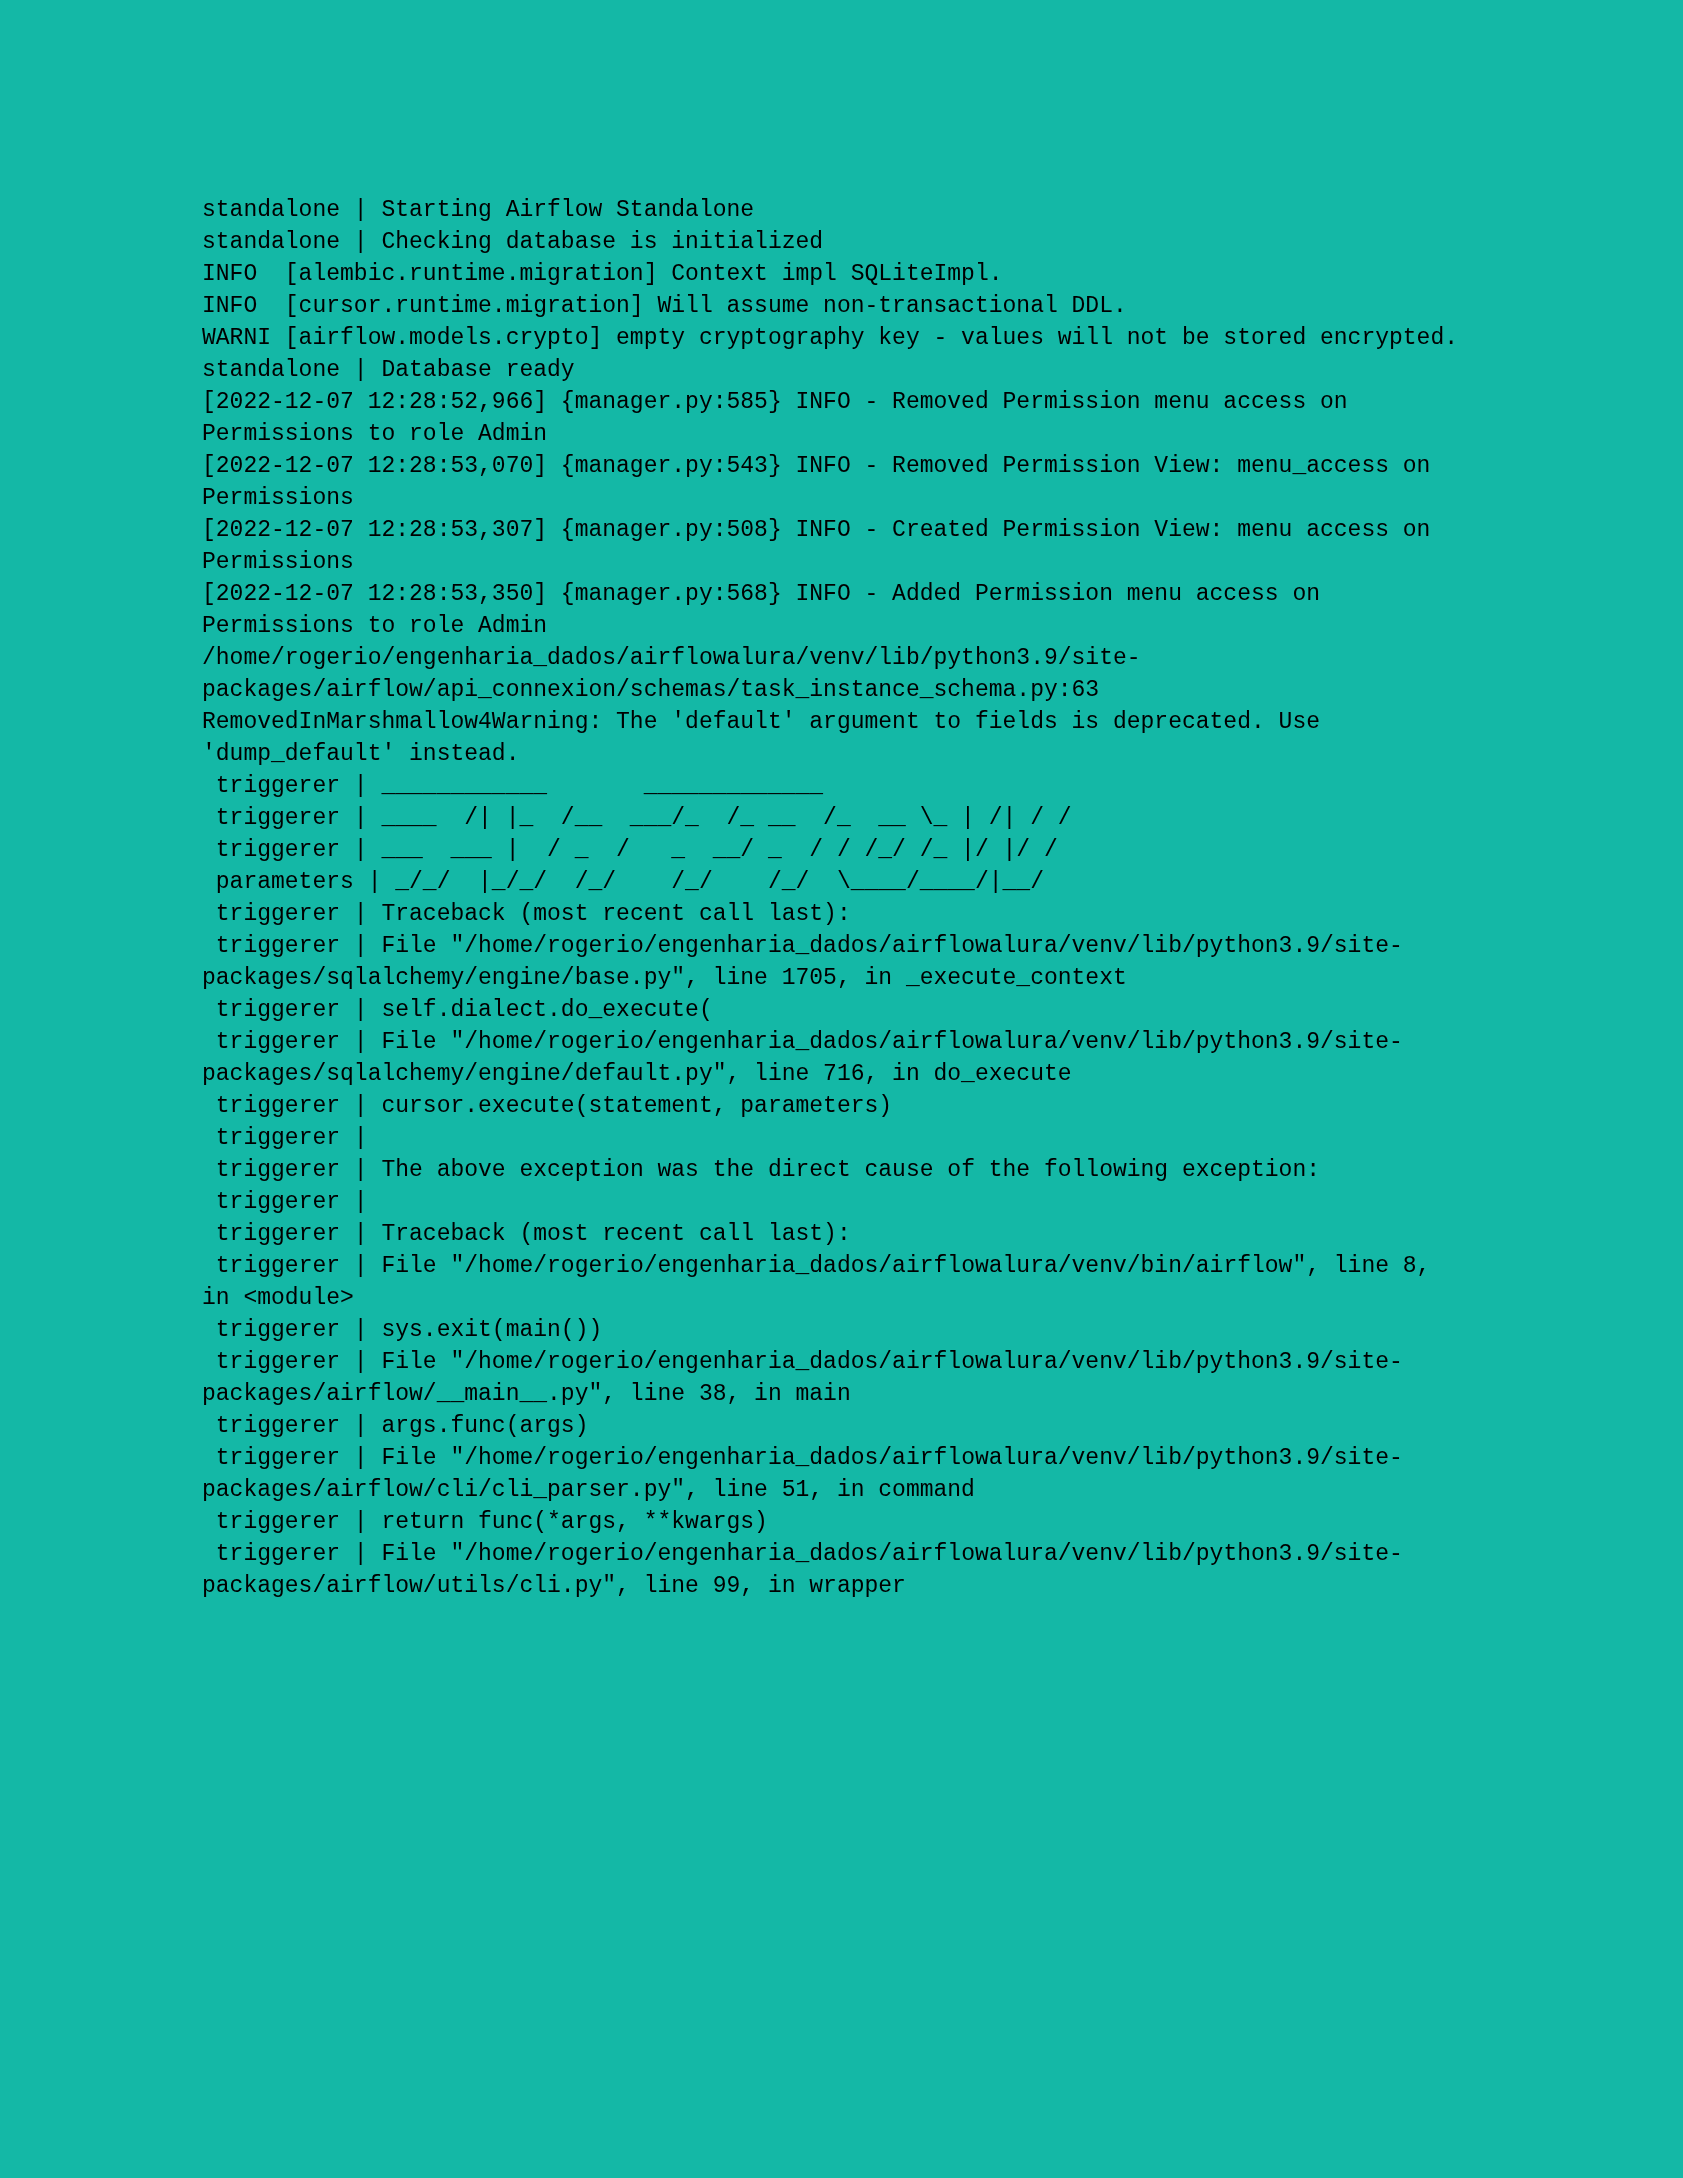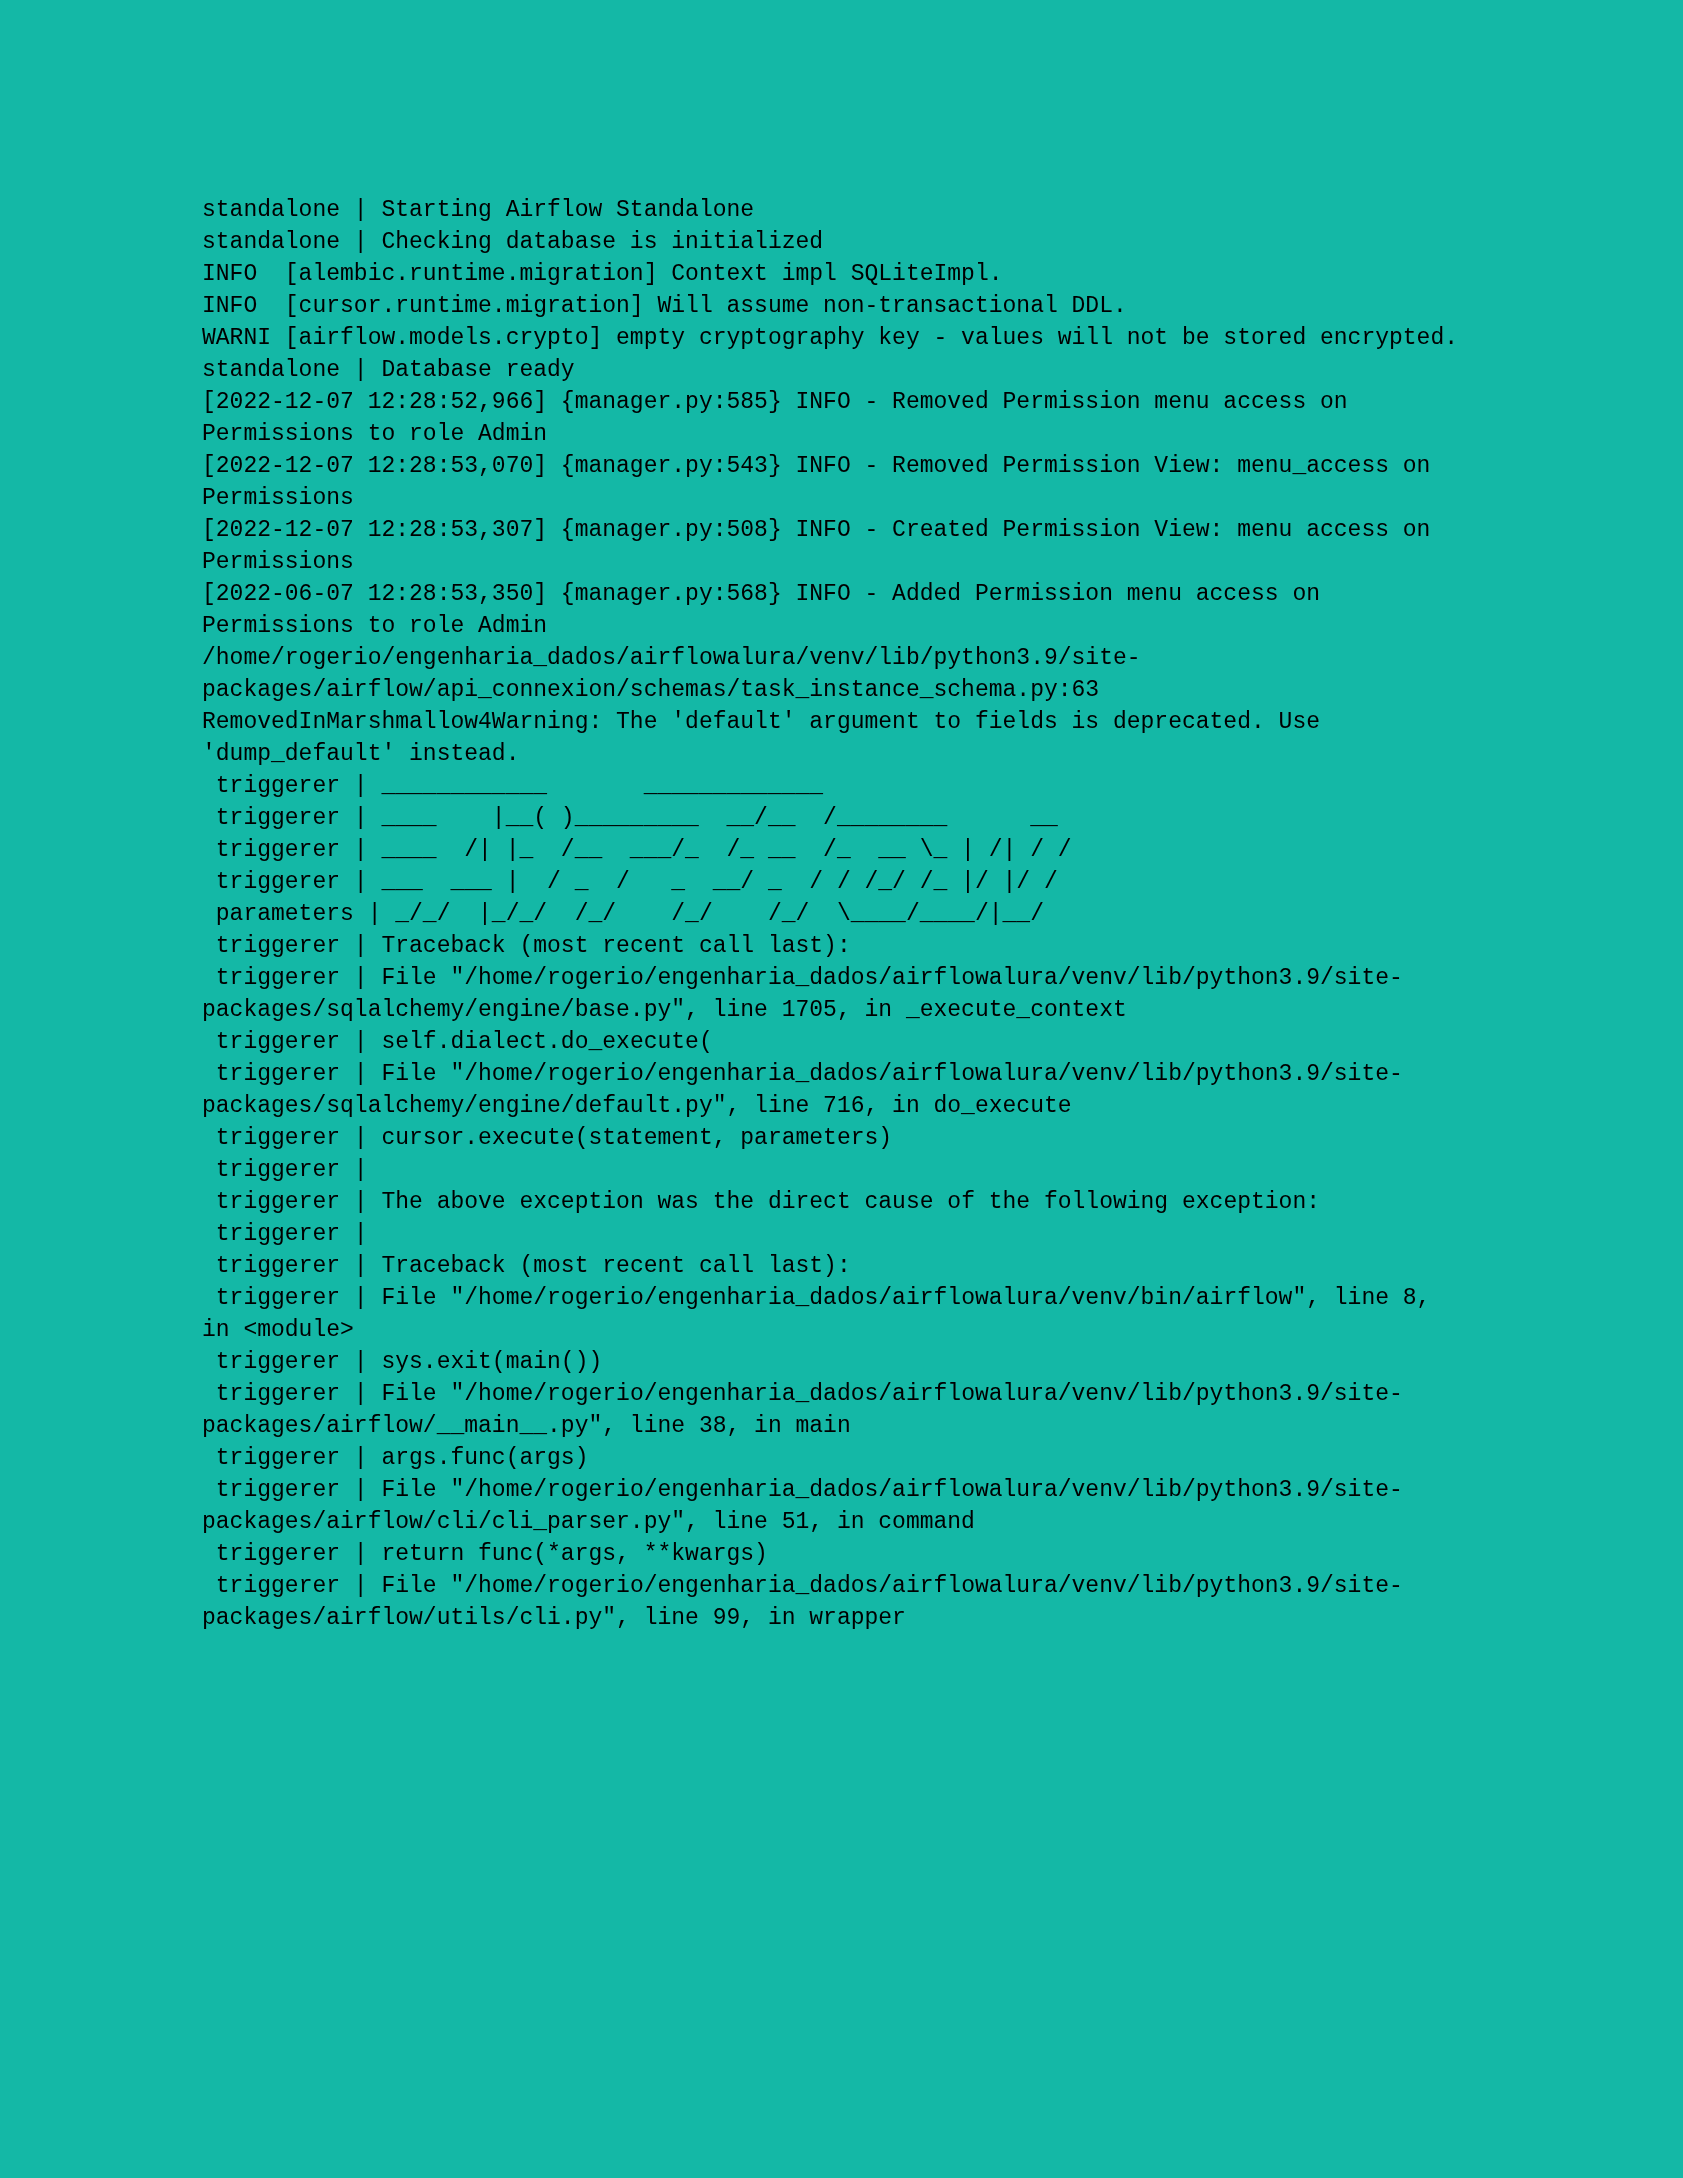--- a/index.html
+++ b/index.html
@@ -54,24 +54,23 @@
   <div id="log-console">
       <div class="log-line">standalone | Starting Airflow Standalone</div>
       <div class="log-line">standalone | Checking database is initialized</div>
       <div class="log-line">INFO  [alembic.runtime.migration] Context impl SQLiteImpl.</div>
       <div class="log-line">INFO  [cursor.runtime.migration] Will assume non-transactional DDL.</div>
       <div class="log-line">WARNI [airflow.models.crypto] empty cryptography key - values will not be stored encrypted.</div>
       <div class="log-line">standalone | Database ready</div>
       <div class="log-line">[2022-12-07 12:28:52,966] {manager.py:585} INFO - Removed Permission menu access on Permissions to role Admin</div>
       <div class="log-line">[2022-12-07 12:28:53,070] {manager.py:543} INFO - Removed Permission View: menu_access on Permissions</div>
       <div class="log-line">[2022-12-07 12:28:53,307] {manager.py:508} INFO - Created Permission View: menu access on Permissions</div>
-      <div class="log-line">[2022-06-07 12:28:53,350] {manager.py:568} INFO - Added Permission menu access on Permissions to role Admin</div>
+      <div class="log-line">[2022-12-07 12:28:53,350] {manager.py:568} INFO - Added Permission menu access on Permissions to role Admin</div>
       <div class="log-line">/home/rogerio/engenharia_dados/airflowalura/venv/lib/python3.9/site-packages/airflow/api_connexion/schemas/task_instance_schema.py:63 RemovedInMarshmallow4Warning: The 'default' argument to fields is deprecated. Use 'dump_default' instead.</div>
       <div class="log-line ascii"> triggerer | ____________       _____________</div>
-      <div class="log-line ascii"> triggerer | ____    |__( )_________  __/__  /________      __</div>
       <div class="log-line ascii"> triggerer | ____  /| |_  /__  ___/_  /_ __  /_  __ \_ | /| / /</div>
       <div class="log-line ascii"> triggerer | ___  ___ |  / _  /   _  __/ _  / / /_/ /_ |/ |/ /</div>
       <div class="log-line ascii"> parameters | _/_/  |_/_/  /_/    /_/    /_/  \____/____/|__/</div>
       <div class="log-line"> triggerer | Traceback (most recent call last):</div>
       <div class="log-line"> triggerer | File "/home/rogerio/engenharia_dados/airflowalura/venv/lib/python3.9/site-packages/sqlalchemy/engine/base.py", line 1705, in _execute_context</div>
       <div class="log-line"> triggerer | self.dialect.do_execute(</div>
       <div class="log-line"> triggerer | File "/home/rogerio/engenharia_dados/airflowalura/venv/lib/python3.9/site-packages/sqlalchemy/engine/default.py", line 716, in do_execute</div>
       <div class="log-line"> triggerer | cursor.execute(statement, parameters)</div>
       <div class="log-line"> triggerer |</div>
       <div class="log-line"> triggerer | The above exception was the direct cause of the following exception:</div>

